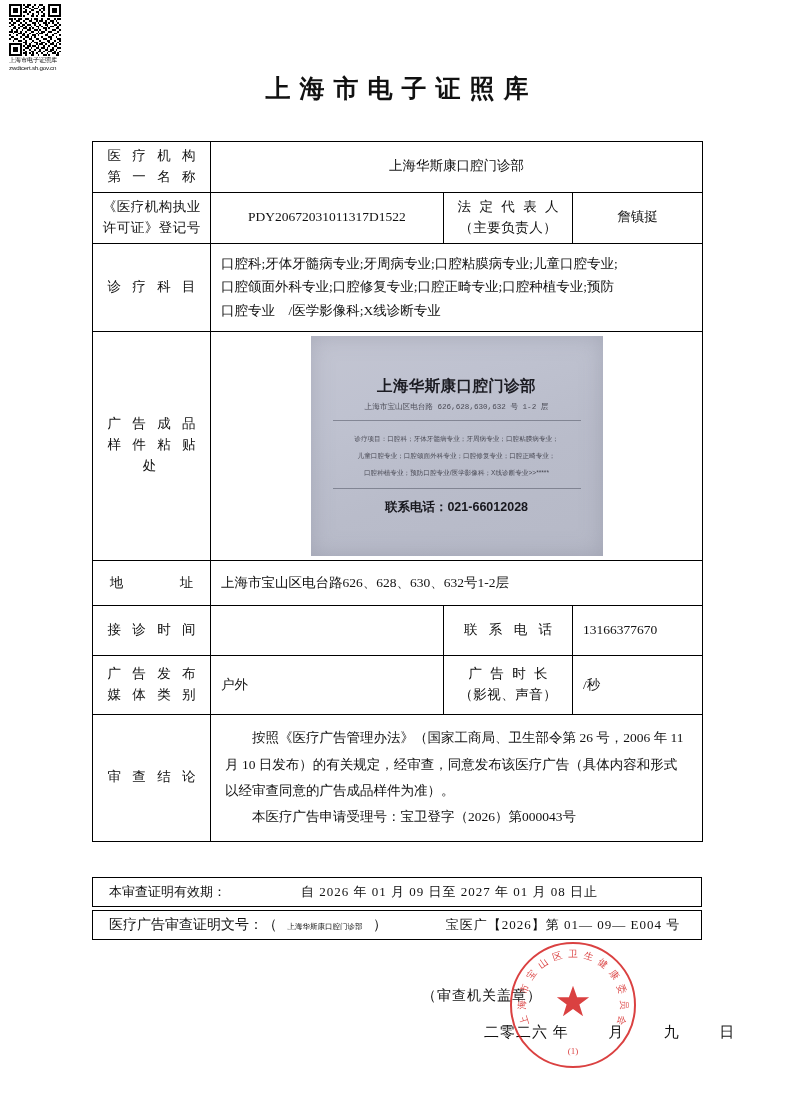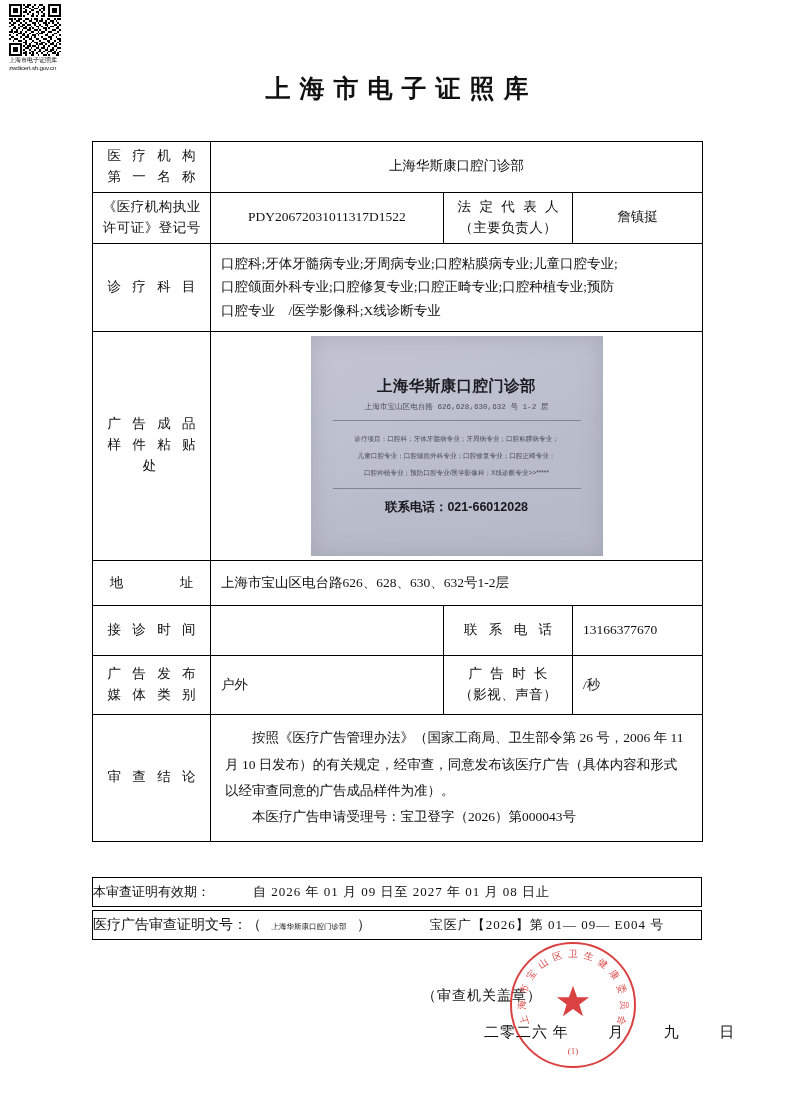--- a/index.html
+++ b/index.html
@@ -144,21 +144,21 @@
     position: absolute;
     left: 92px;
     width: 610px;
     border-collapse: collapse;
     table-layout: fixed;
   }
   #validity-table { top: 877px; }
   #docno-table { top: 910px; }
   #validity-table td, #docno-table td {
     border: 1px solid #000;
-    padding: 5px 0;
+    padding: 5px 16px;
     font-size: 13px;
   }
   .vlabel { font-size: 14px; white-space: nowrap; }
   .vtext {
     font-size: 15px;
     letter-spacing: 1px;
     white-space: nowrap;
   }
   .paren-name {
     display: inline-block;

